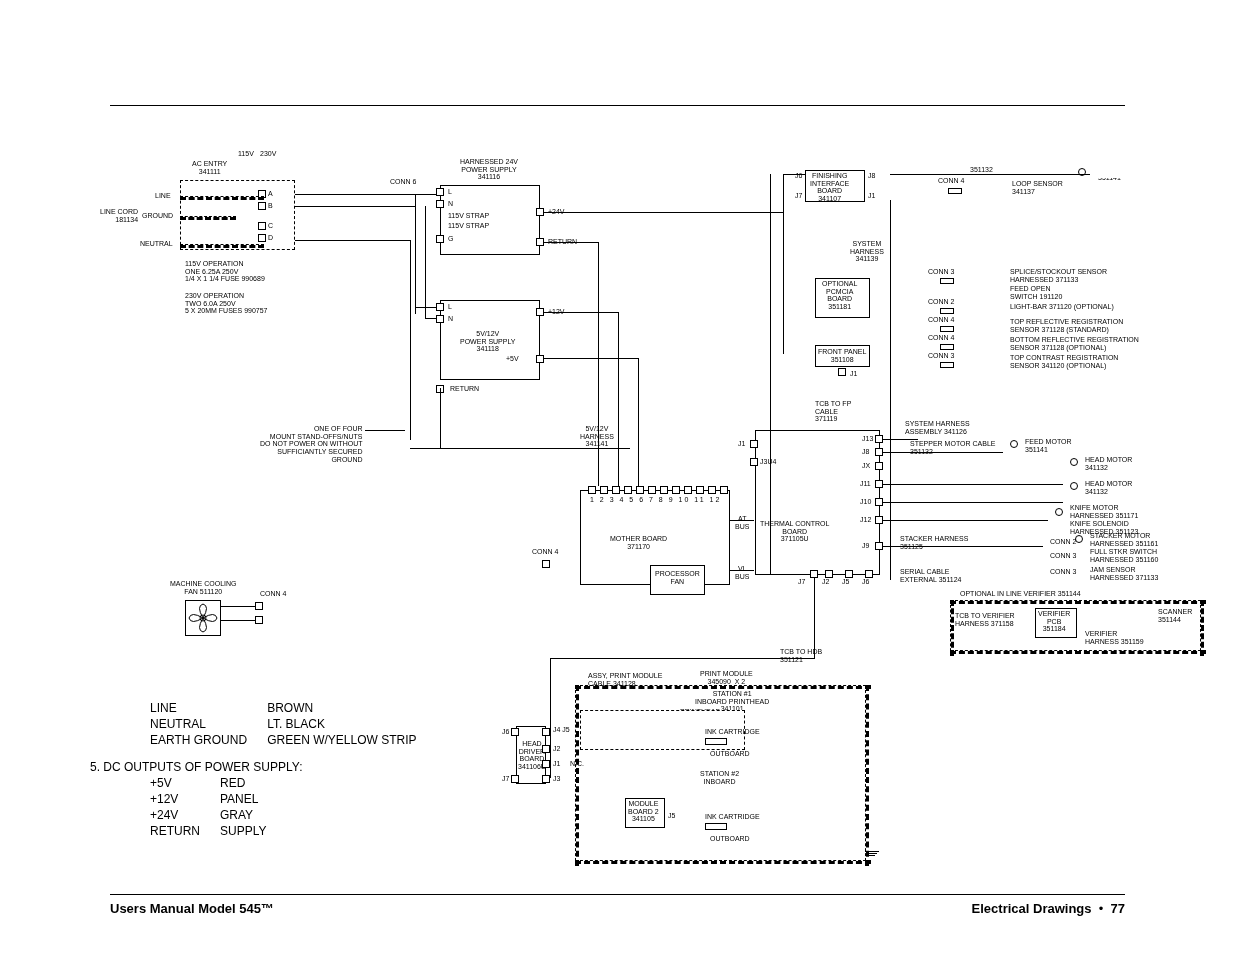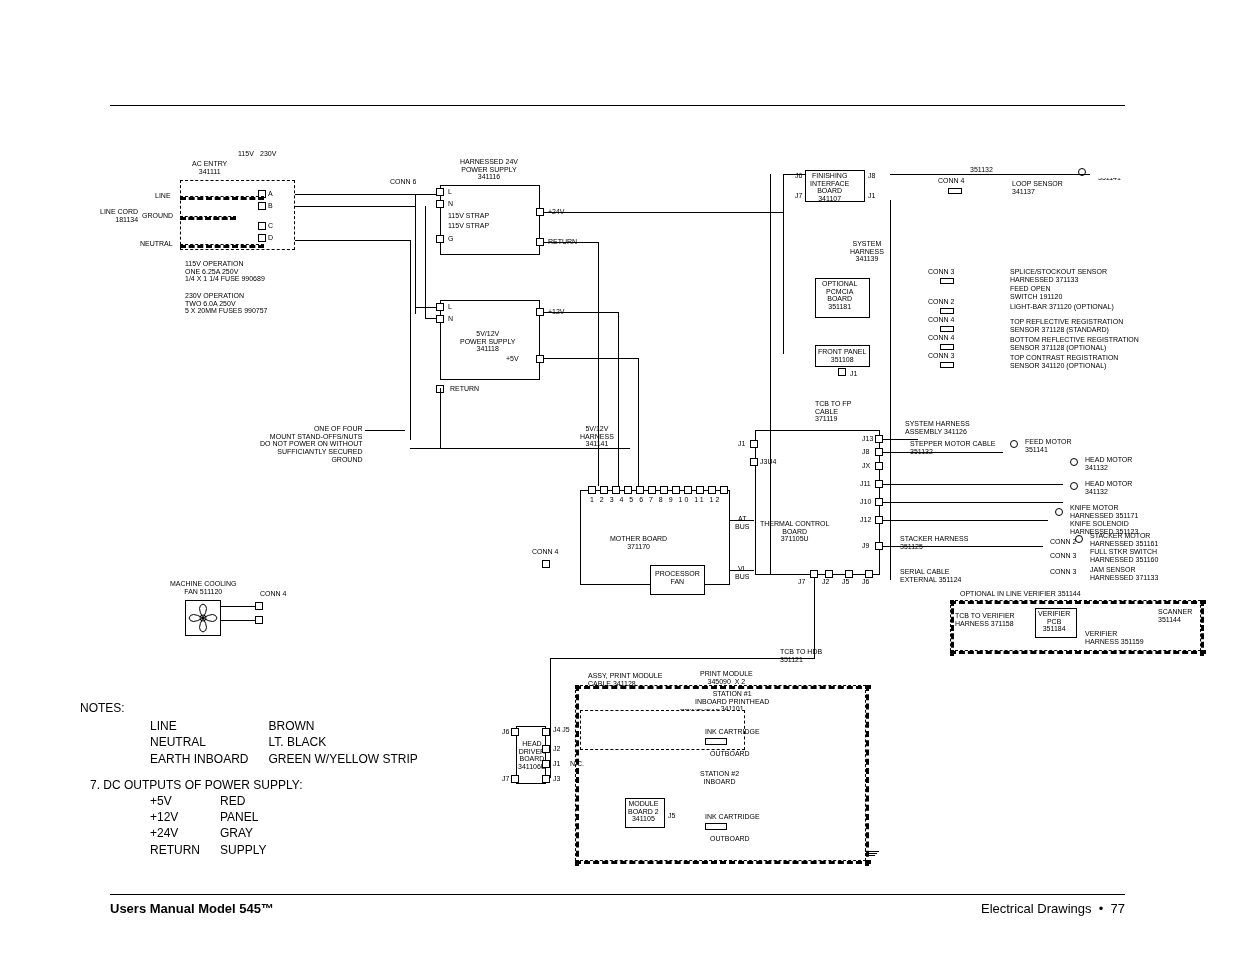--- a/index.html
+++ b/index.html
@@ -79,21 +79,21 @@
   .footer {
     position: absolute;
     left: 110px; right: 110px;
     bottom: 38px;
     border-top: 1.5px solid #000;
     padding-top: 6px;
     font-size: 13px;
     display:flex; justify-content: space-between;
   }
   .footer .left { font-weight: bold; }
-  .footer .right b { font-weight:normal;text-align:center; }
+  .footer .right b { font-weight:bold;text-align:center; }
   .dot { font-size:13px; }
   .fan {
     position:absolute; width:34px; height:34px; border:1px solid #000;
   }
   .fan svg { width:100%; height:100%; }
   .gnd {
     position:absolute; width:14px;
   }
   .gnd div { border-top:1px solid #000; margin:1px auto; }
 </style>
@@ -476,39 +476,38 @@
     <div class="hline" style="left:773px;top:352px;width:180px"></div>
     <div class="hline" style="left:773px;top:370px;width:165px"></div>
     <div class="hline" style="left:773px;top:396px;width:160px"></div>
 
     <div class="vline" style="left:704px;top:428px;height:80px"></div>
     <div class="hline" style="left:440px;top:508px;width:265px"></div>
     <div class="vline" style="left:440px;top:508px;height:120px"></div>
     <div class="hline" style="left:406px;top:582px;width:-5px"></div>
 
     <div class="notes">
-      <div class="hdr" style="margin-left:-30px">NOTES:</div>
       <table>
         <tbody>
             <tr>
               <td>LINE</td>
               <td>BROWN</td>
             </tr>
         <tr>
               <td>NEUTRAL</td>
               <td>LT. BLACK</td>
             </tr>
         <tr>
-              <td>EARTH INBOARD</td>
+              <td>EARTH GROUND</td>
               <td>GREEN W/YELLOW STRIP</td>
             </tr>
       </tbody>
         </table>
       <div style="height:10px"></div>
-      <div style="margin-left:-20px">7. DC OUTPUTS OF POWER SUPPLY:</div>
+      <div style="margin-left:-20px">5. DC OUTPUTS OF POWER SUPPLY:</div>
       <table>
         <tbody>
             <tr>
               <td>+5V</td>
               <td>RED</td>
             </tr>
         <tr>
               <td>+12V</td>
               <td>PANEL</td>
             </tr>

